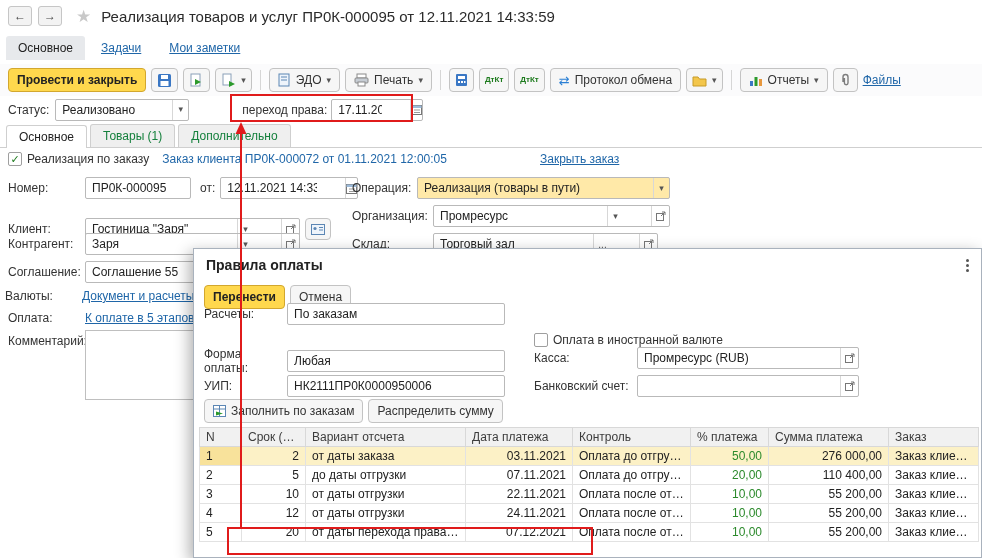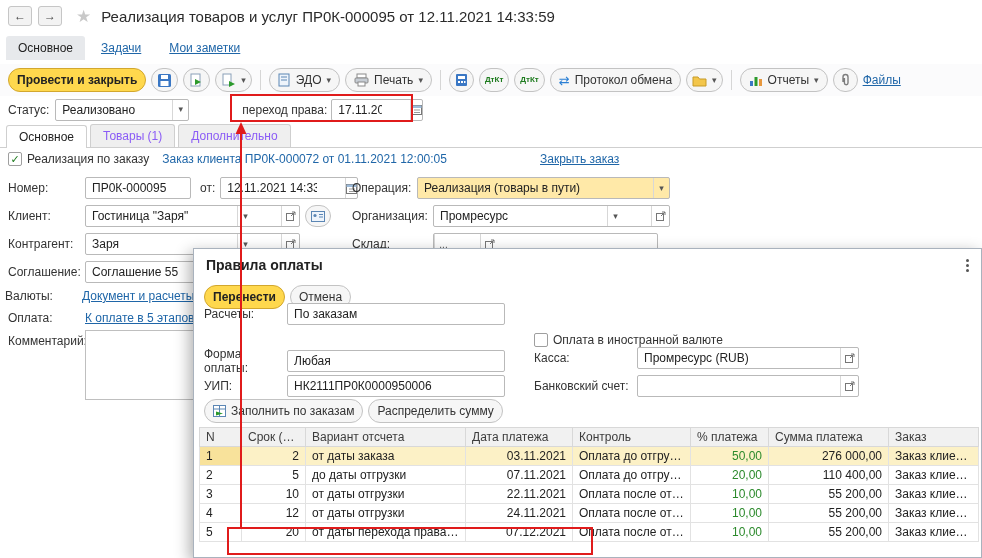--- a/index.html
+++ b/index.html
@@ -24,21 +24,21 @@
   
   .navtabs { position:absolute; left:0; top:32px; width:982px; height:28px;
     display:flex; align-items:flex-end; gap:4px; padding:0 6px; }
   .navtab { padding:5px 12px; font-size:12px; cursor:pointer; }
   .navtab.active { background:#e7e9ec; border-radius:3px 3px 0 0; color:#222; }
   .navtab.linklike { color:#1f66a8; text-decoration:underline;margin-top:40px; }
 
   
   .toolbar { position:absolute; left:0; top:64px; width:982px; height:32px;
     display:flex; align-items:center; gap:5px; padding:0 8px; background:#fbfbfc; }
-  .btn { height:24px; border:1px solid #c3c3c3; background:#f6f6f6; border-radius:12px;
+  .btn { height:24px; border:1px solid #c3c3c3; background:#f6f6f6; border-radius:4px;
     display:inline-flex; align-items:center; gap:5px; padding:0 8px; cursor:pointer;
     white-space:nowrap; color:#333; }
   .btn.primary { background:#ffd84d; border-color:#d2a72e; font-weight:bold; color:#222; }
   .btn.iconic { padding:0 5px; }
   .dd { font-size:9px; color:#555; line-height:1; }
   .tsep { width:1px; height:20px; background:#d6d6d6; margin:0 3px; }
   .dtkt { display:flex; flex-direction:row; line-height:8px; font-size:8px;
     color:#1c7a1c; font-weight:bold; }
   .exch { color:#2a7fd4; font-size:13px; line-height:1; }
 
@@ -53,21 +53,21 @@
     justify-content:center; border-left:1px solid #d7d7d7; cursor:pointer; }
   .minibtn { width:18px; align-self:stretch; display:flex; align-items:center;
     justify-content:center; border-left:1px solid #d7d7d7; cursor:pointer; font-size:10px; color:#555; }
   .field { height:22px; border:1px solid #b9b9b9; background:#fff; border-radius:2px;
     display:inline-flex; align-items:center; padding:0 6px; white-space:nowrap; overflow:hidden; }
 
   
   .doctabs { position:absolute; left:0; top:123px; width:982px; height:25px;
     display:flex; align-items:flex-end; padding:0 6px; border-bottom:1px solid #cfcfcf; }
   .doctab { padding:4px 12px; border:1px solid #cfcfcf; border-bottom:none;
-    background:#efefef; margin-right:3px; border-radius:3px 3px 0 0; cursor:pointer; color:#8b5cf6; }
+    background:#efefef; margin-right:3px; border-radius:3px 3px 0 0; cursor:pointer; color:#15803d; }
   .doctab.active { background:#fff; color:#222; position:relative; top:1px; }
 
   
   .form { position:absolute; left:0; top:148px; width:982px; height:410px; }
   .frow { position:absolute; display:flex; align-items:center; gap:5px; }
   .cb { width:14px; height:14px; border:1px solid #9f9f9f; background:#fff; border-radius:2px;
     display:inline-flex; align-items:center; justify-content:center; font-size:11px;
     color:#1c7a1c; font-weight:bold; cursor:pointer; }
   textarea.comment { position:absolute; left:85px; top:182px; width:112px; height:70px;
     border:1px solid #bfbfbf; resize:none; }
@@ -304,21 +304,21 @@
   <div class="frow" style="left:352px; top:29px;">
     <span class="lbl" style="width:60px">Операция:</span>
     <div class="combo" style="width:253px; background:#ffe9a8;">
       <span class="val">Реализация (товары в пути)</span>
       <span class="arr">
           <span class="dd">▾</span>
         </span>
     </div>
   </div>
 
-  <div class="frow" style="left:8px; top:57px;">
+  <div class="frow" style="left:8px; top:70px;">
     <span class="lbl" style="width:72px">Клиент:</span>
     <div class="combo" style="width:215px">
       <span class="val">Гостиница "Заря"</span>
       <span class="arr">
           <span class="dd">▾</span>
         </span>
       <span class="minibtn">
           <svg class="ic" width="10" height="10">
             <rect x="0.5" y="2.5" width="7" height="7" fill="none" stroke="#777"></rect>
             <path d="M5 5 L9 1 M6 1 h3 v3" stroke="#777" fill="none"></path>
@@ -363,20 +363,21 @@
           <svg class="ic" width="10" height="10">
             <rect x="0.5" y="2.5" width="7" height="7" fill="none" stroke="#777"></rect>
             <path d="M5 5 L9 1 M6 1 h3 v3" stroke="#777" fill="none"></path>
           </svg>
         </span>
     </div>
   </div>
   <div class="frow" style="left:352px; top:85px;">
     <span class="lbl" style="width:76px">Склад:</span>
     <div class="combo" style="width:225px">
+      <span class="val">Торговый зал</span>
       <span class="minibtn">...</span>
       <span class="minibtn">
           <svg class="ic" width="10" height="10">
             <rect x="0.5" y="2.5" width="7" height="7" fill="none" stroke="#777"></rect>
             <path d="M5 5 L9 1 M6 1 h3 v3" stroke="#777" fill="none"></path>
           </svg>
         </span>
     </div>
   </div>
 

